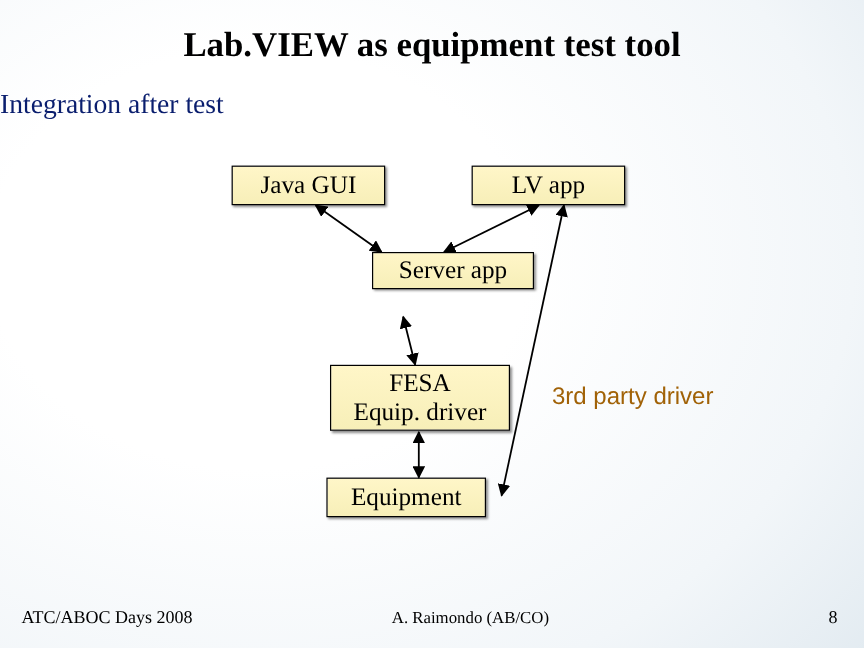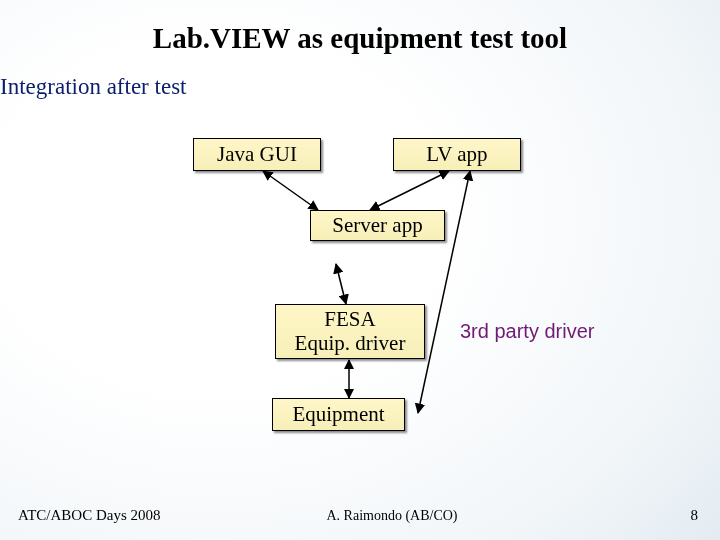--- a/index.html
+++ b/index.html
@@ -41,21 +41,21 @@
     font-size: 21px;
     text-align: center;
     line-height: 1.15;
   }
   .box .pad { padding: 3px 6px 4px 6px; }
   .box.two .pad { padding: 2px 6px 3px 6px; }
   .annotation {
     position: absolute;
     font-family: Arial, Helvetica, sans-serif;
     font-size: 20px;
-    color: #701a75;
+    color: #a16207;
   }
   .footer-left {
     position: absolute;
     left: 18px;
     bottom: 16px;
     font-size: 15px;
   }
   .footer-center {
     position: absolute;
     left: 0;

